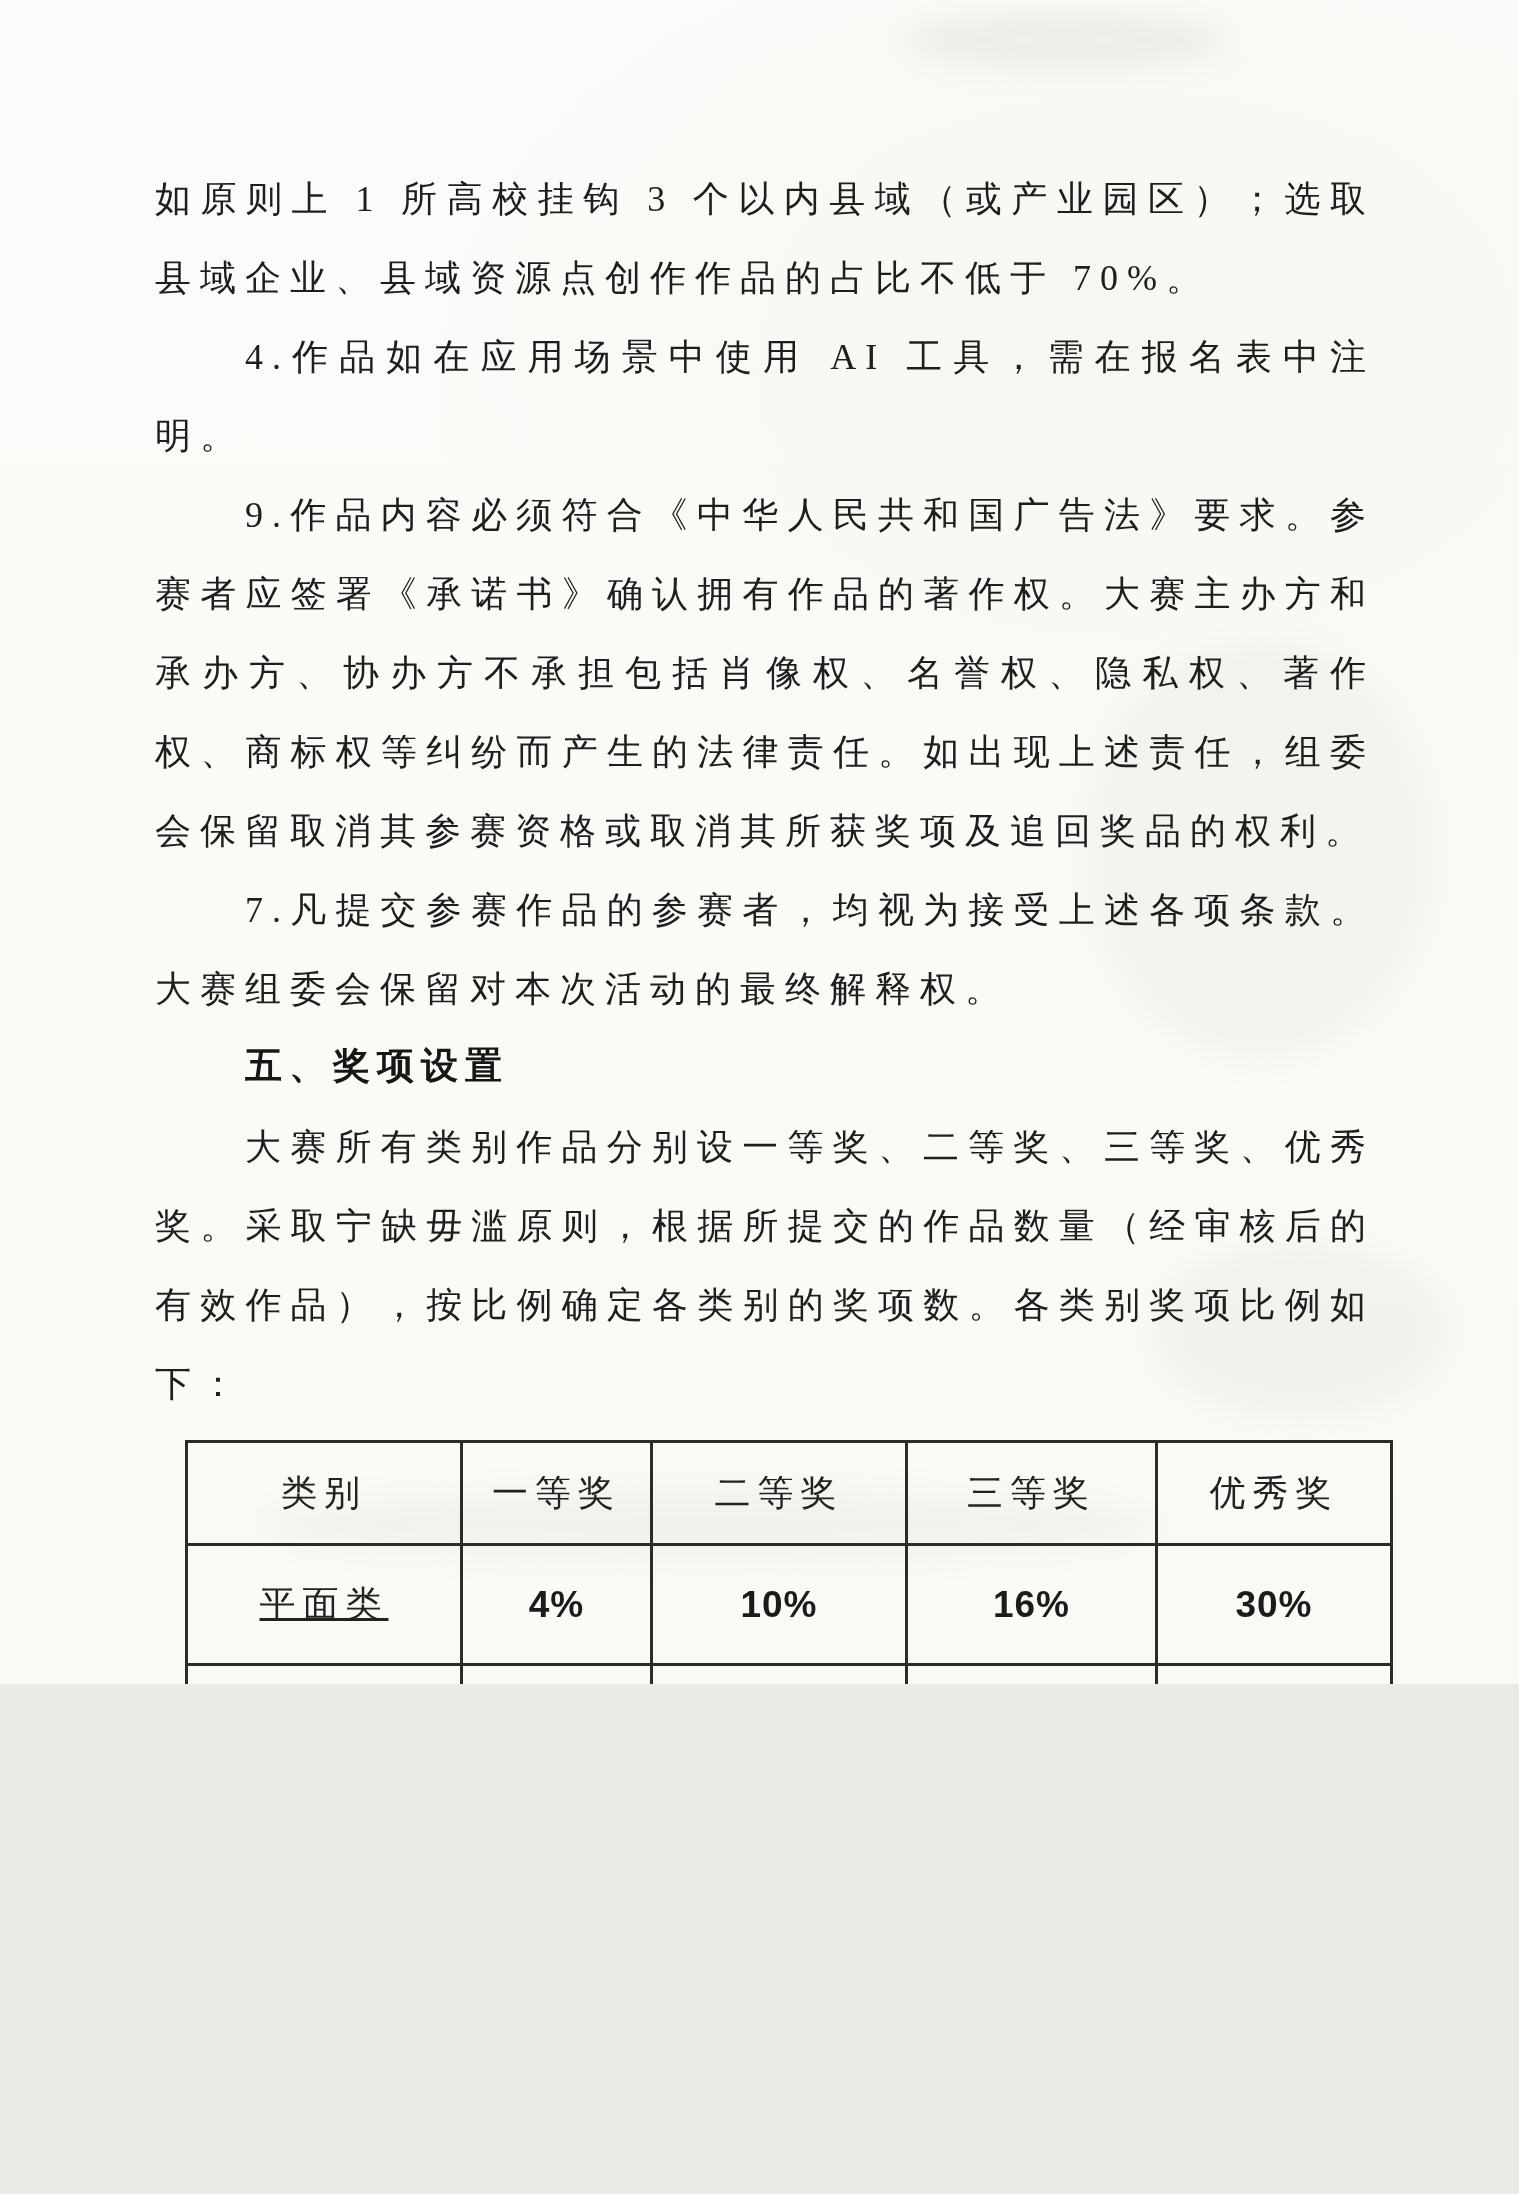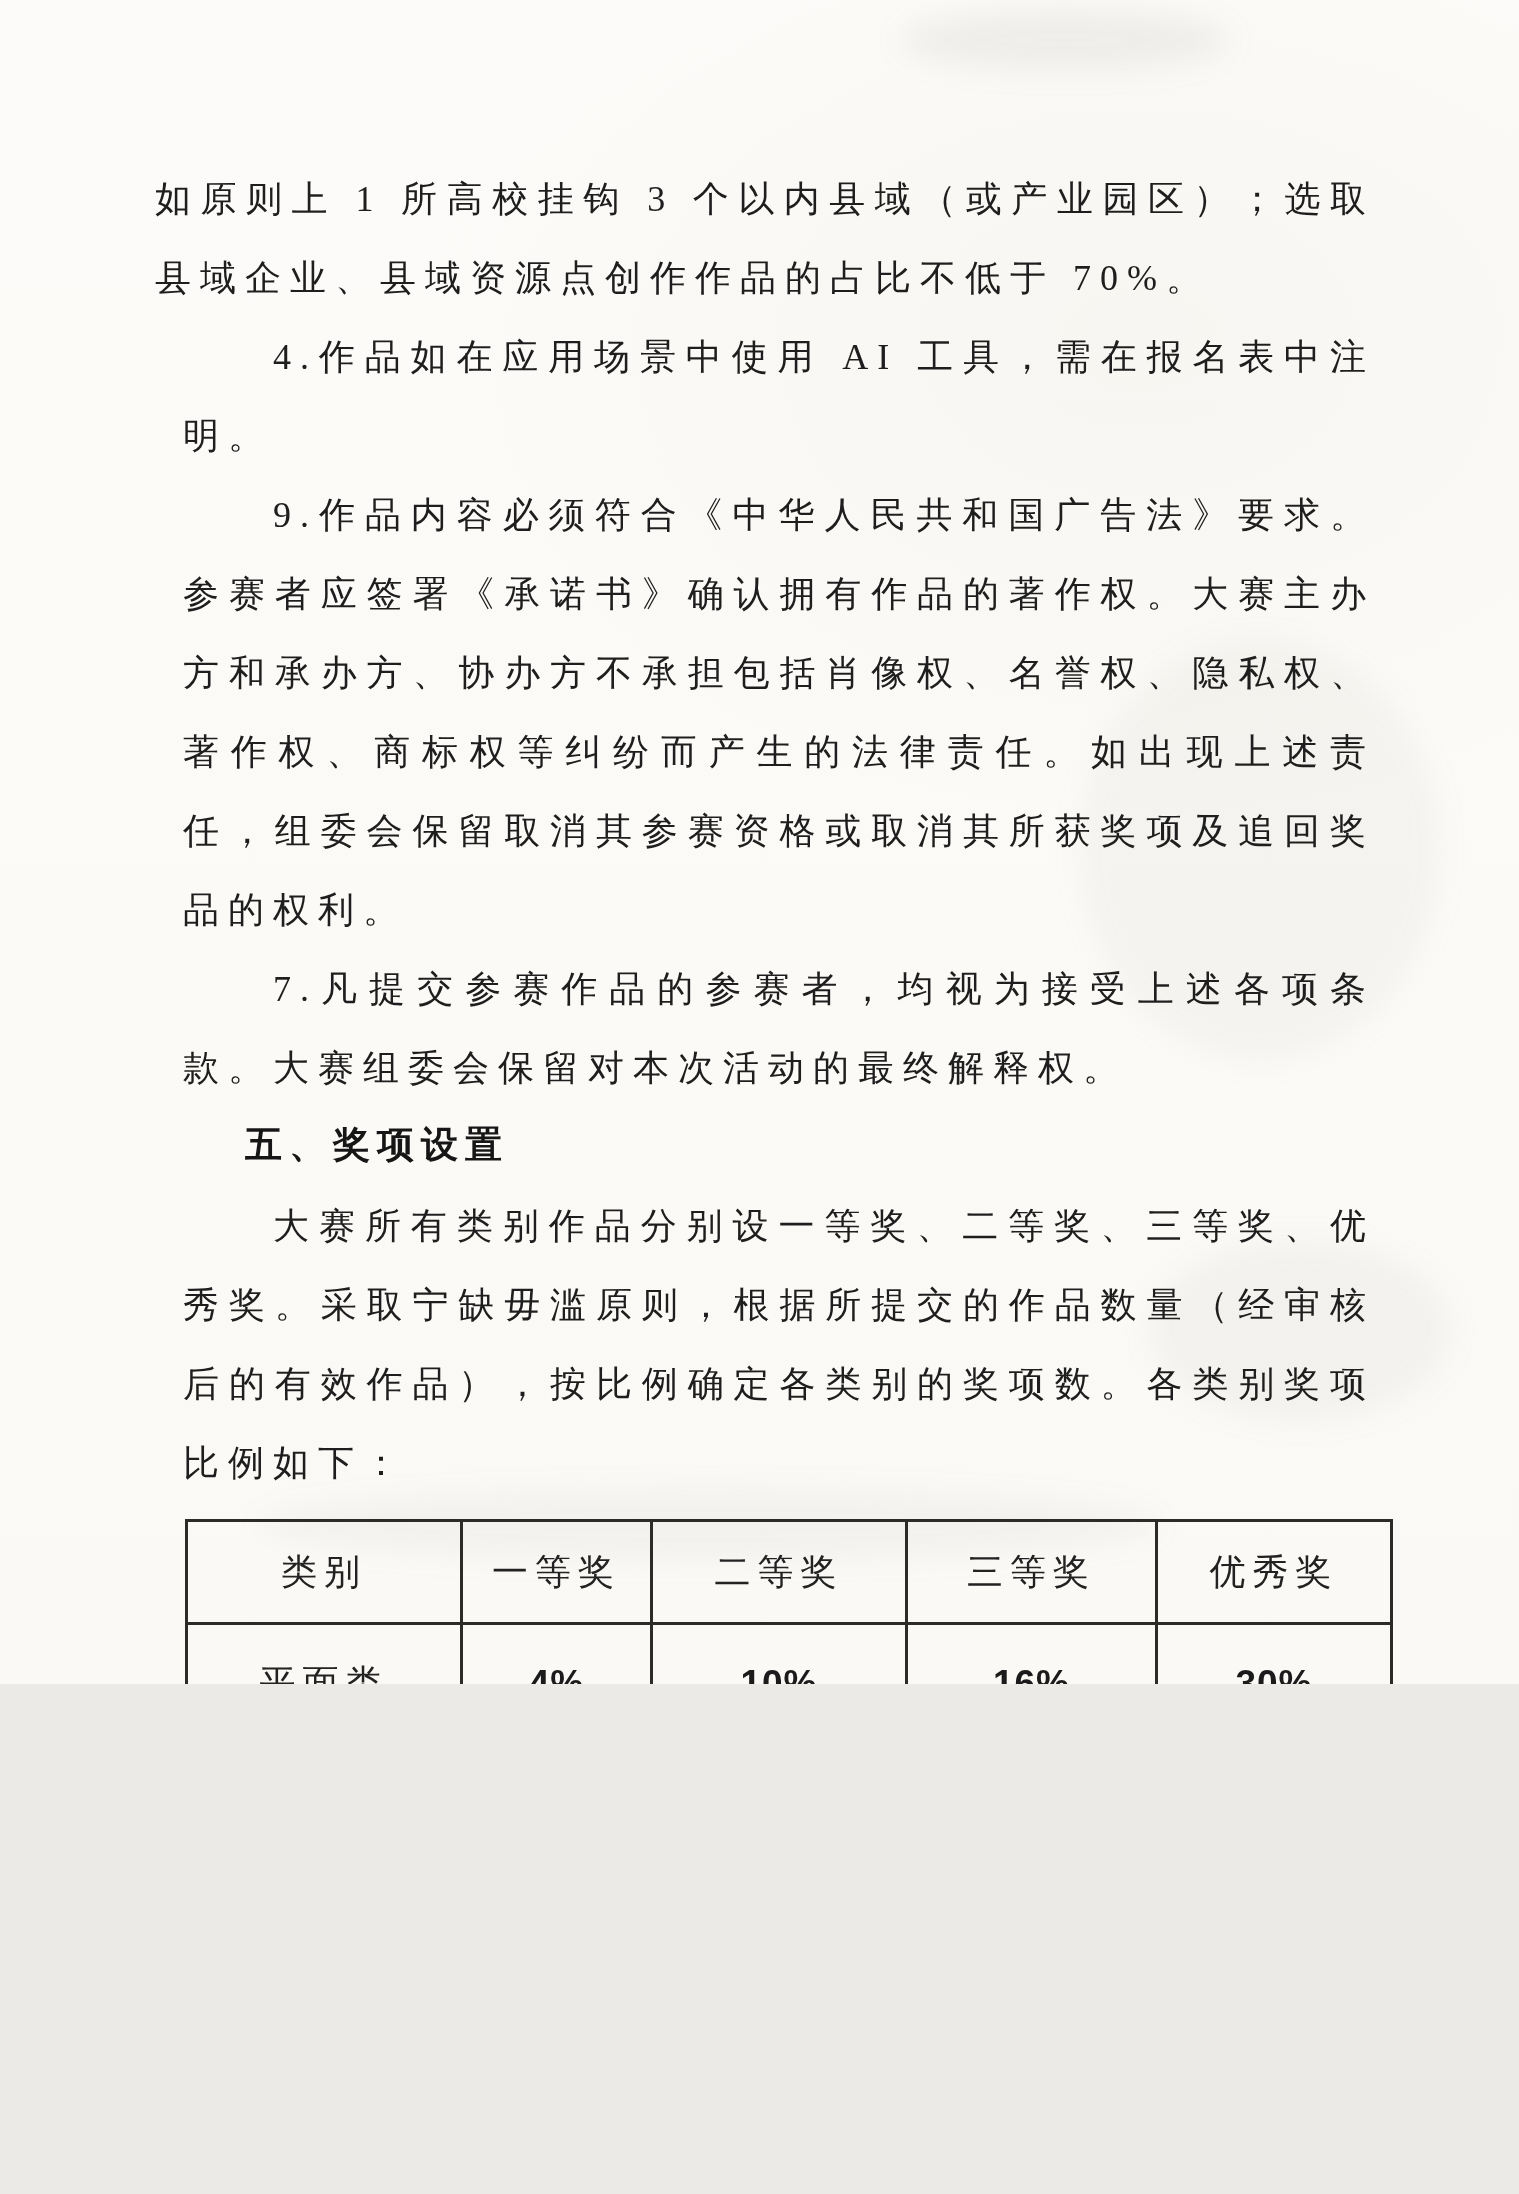--- a/index.html
+++ b/index.html
@@ -35,21 +35,21 @@
     width:1220px;
   }
   .para {
     margin:0;
     font-size:36px;
     line-height:79px;
     letter-spacing:9px;
     text-align:justify;
     color:#1e1e1e;
   }
-  .para.indent { text-indent:90px;margin-left:28px; }
+  .para.indent { text-indent:90px; }
   .heading {
     margin:0;
     font-size:37px;
     line-height:79px;
     letter-spacing:7px;
     font-weight:bold;
     font-family:Liberation Mono, monospace;
     text-indent:90px;
     color:#161616;
   }

